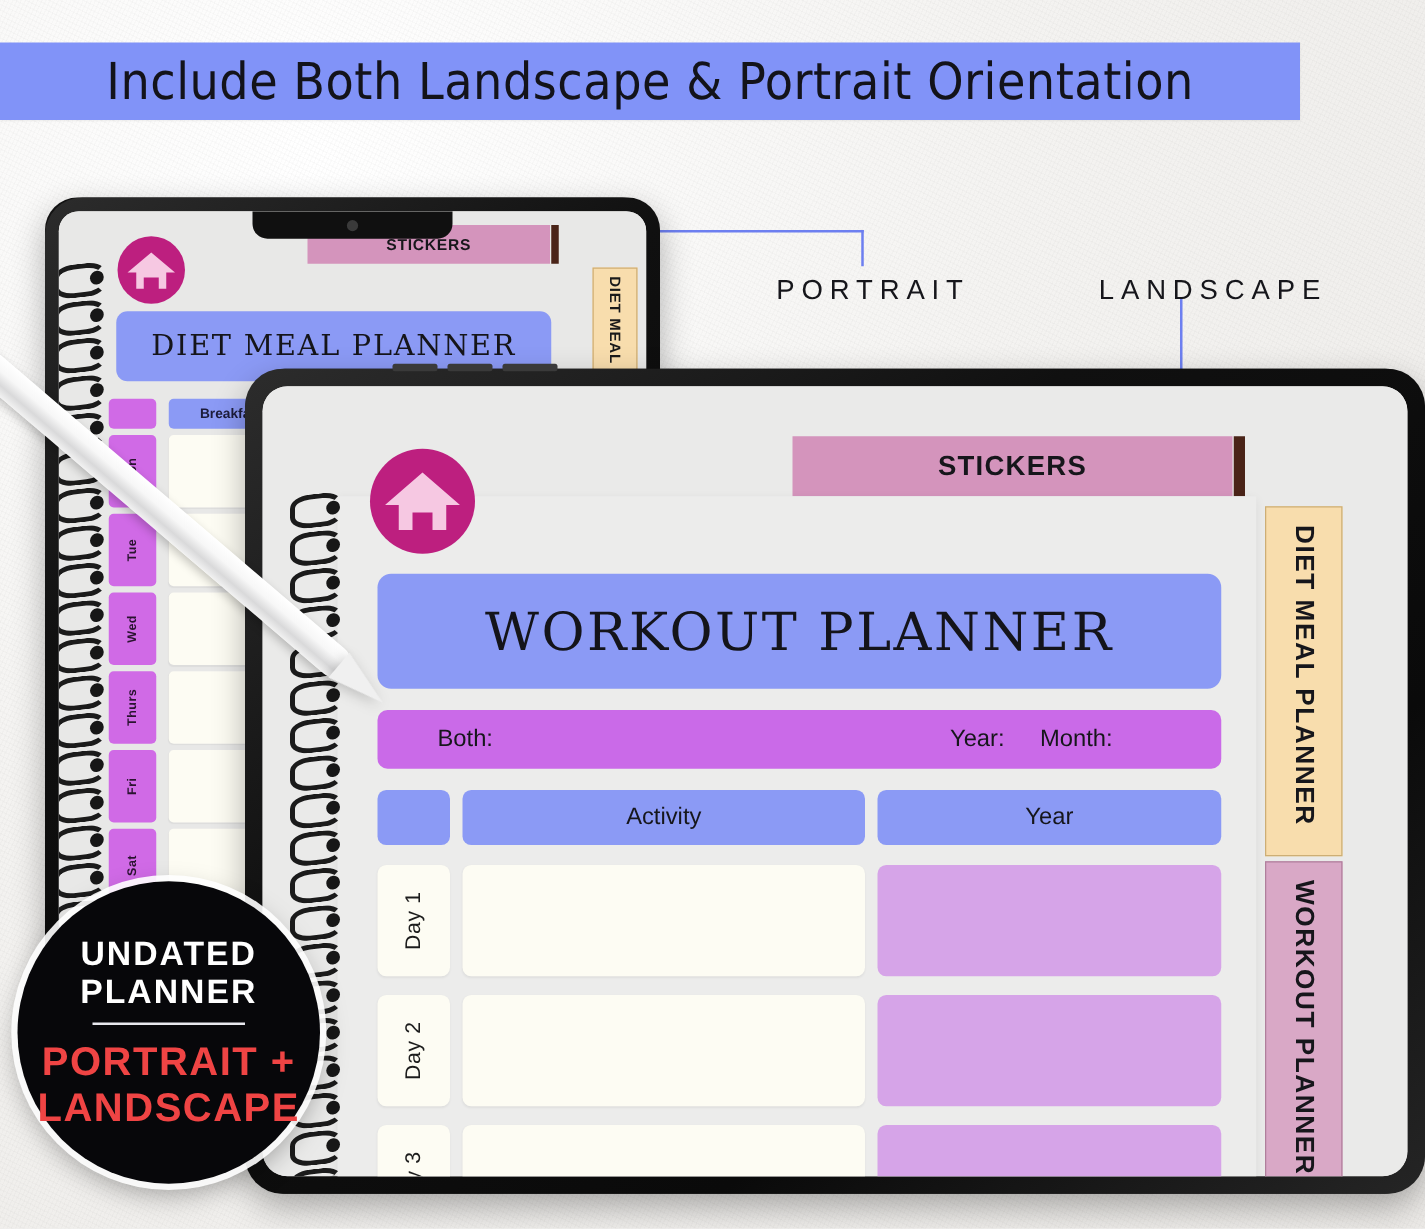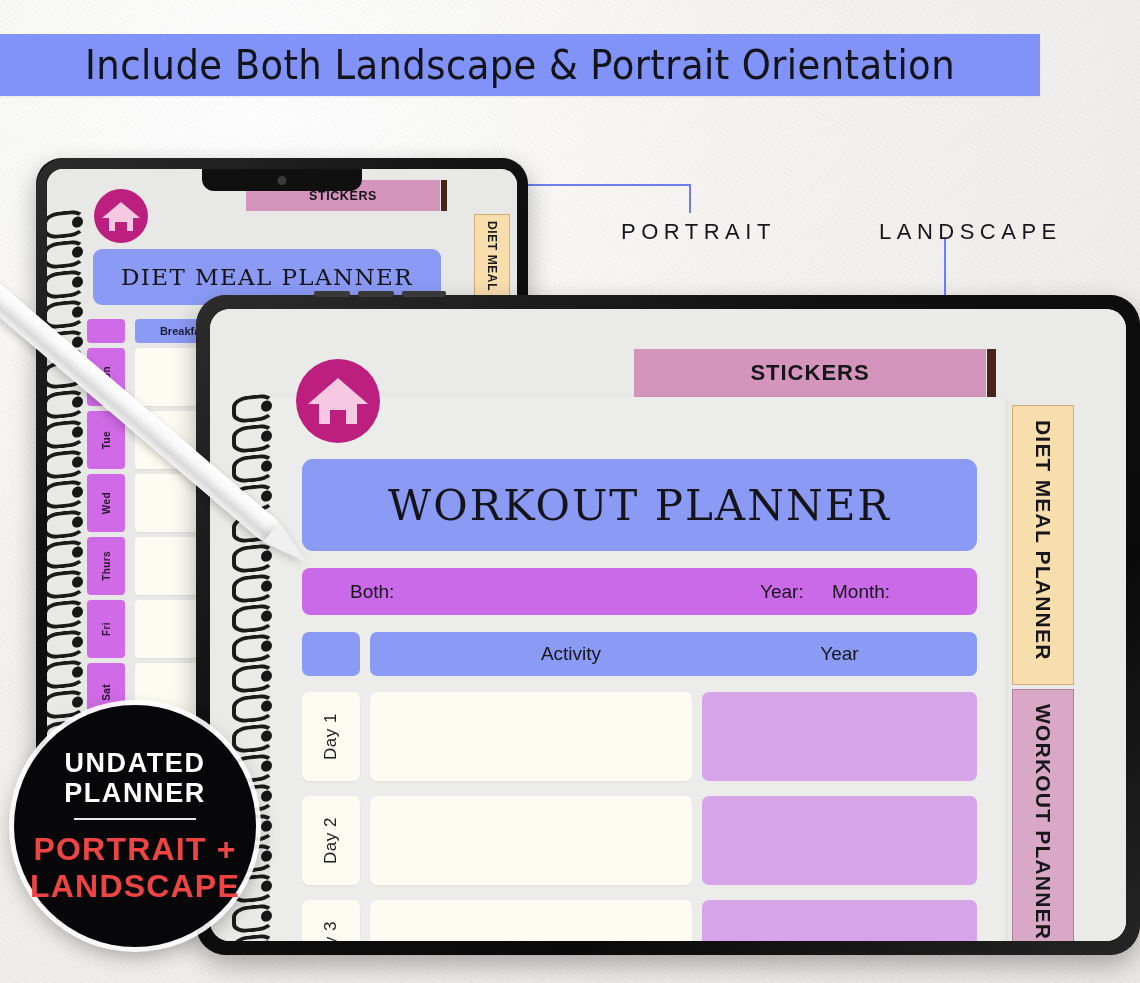--- a/index.html
+++ b/index.html
@@ -117,21 +117,21 @@
   .l-meta .m{position:absolute;top:50%;transform:translateY(-50%);font-size:19px;color:#16161b;font-weight:400;}
   .l-meta .m1{left:48px;}
   .l-meta .m2{left:410px;margin-left:48px;}
   .l-meta .m3{left:530px;}
 
   .l-headrow{position:absolute;left:92px;top:323px;width:675px;height:44px;}
   .hcorner{position:absolute;left:0;top:0;width:58px;height:44px;background:#8b9af5;border-radius:7px;}
   .hcol{position:absolute;top:0;height:44px;background:#8b9af5;border-radius:7px;
         display:flex;align-items:center;justify-content:center;}
   .hcol span{font-size:19px;color:#16161b;}
-  .hcol.a{left:68px;width:322px;padding-left:40px;}
+  .hcol.a{left:68px;width:322px;}
   .hcol.b{left:400px;width:275px;}
 
   .l-row{position:absolute;left:92px;height:89px;}
   .r-day{position:absolute;left:0;top:0;width:58px;height:89px;background:#fdfcf3;border-radius:7px;
         display:flex;align-items:center;justify-content:center;box-shadow:0 1px 2px rgba(0,0,0,.06);}
   .r-day span{writing-mode:vertical-rl;transform:rotate(180deg);font-size:17px;color:#1c1c1c;letter-spacing:.5px;}
   .r-act{position:absolute;left:68px;top:0;width:322px;height:89px;background:#fdfcf3;border-radius:7px;
         box-shadow:0 1px 2px rgba(0,0,0,.06);}
   .r-reps{position:absolute;left:400px;top:0;width:275px;height:89px;background:#d6a4e8;border-radius:7px;}
 

